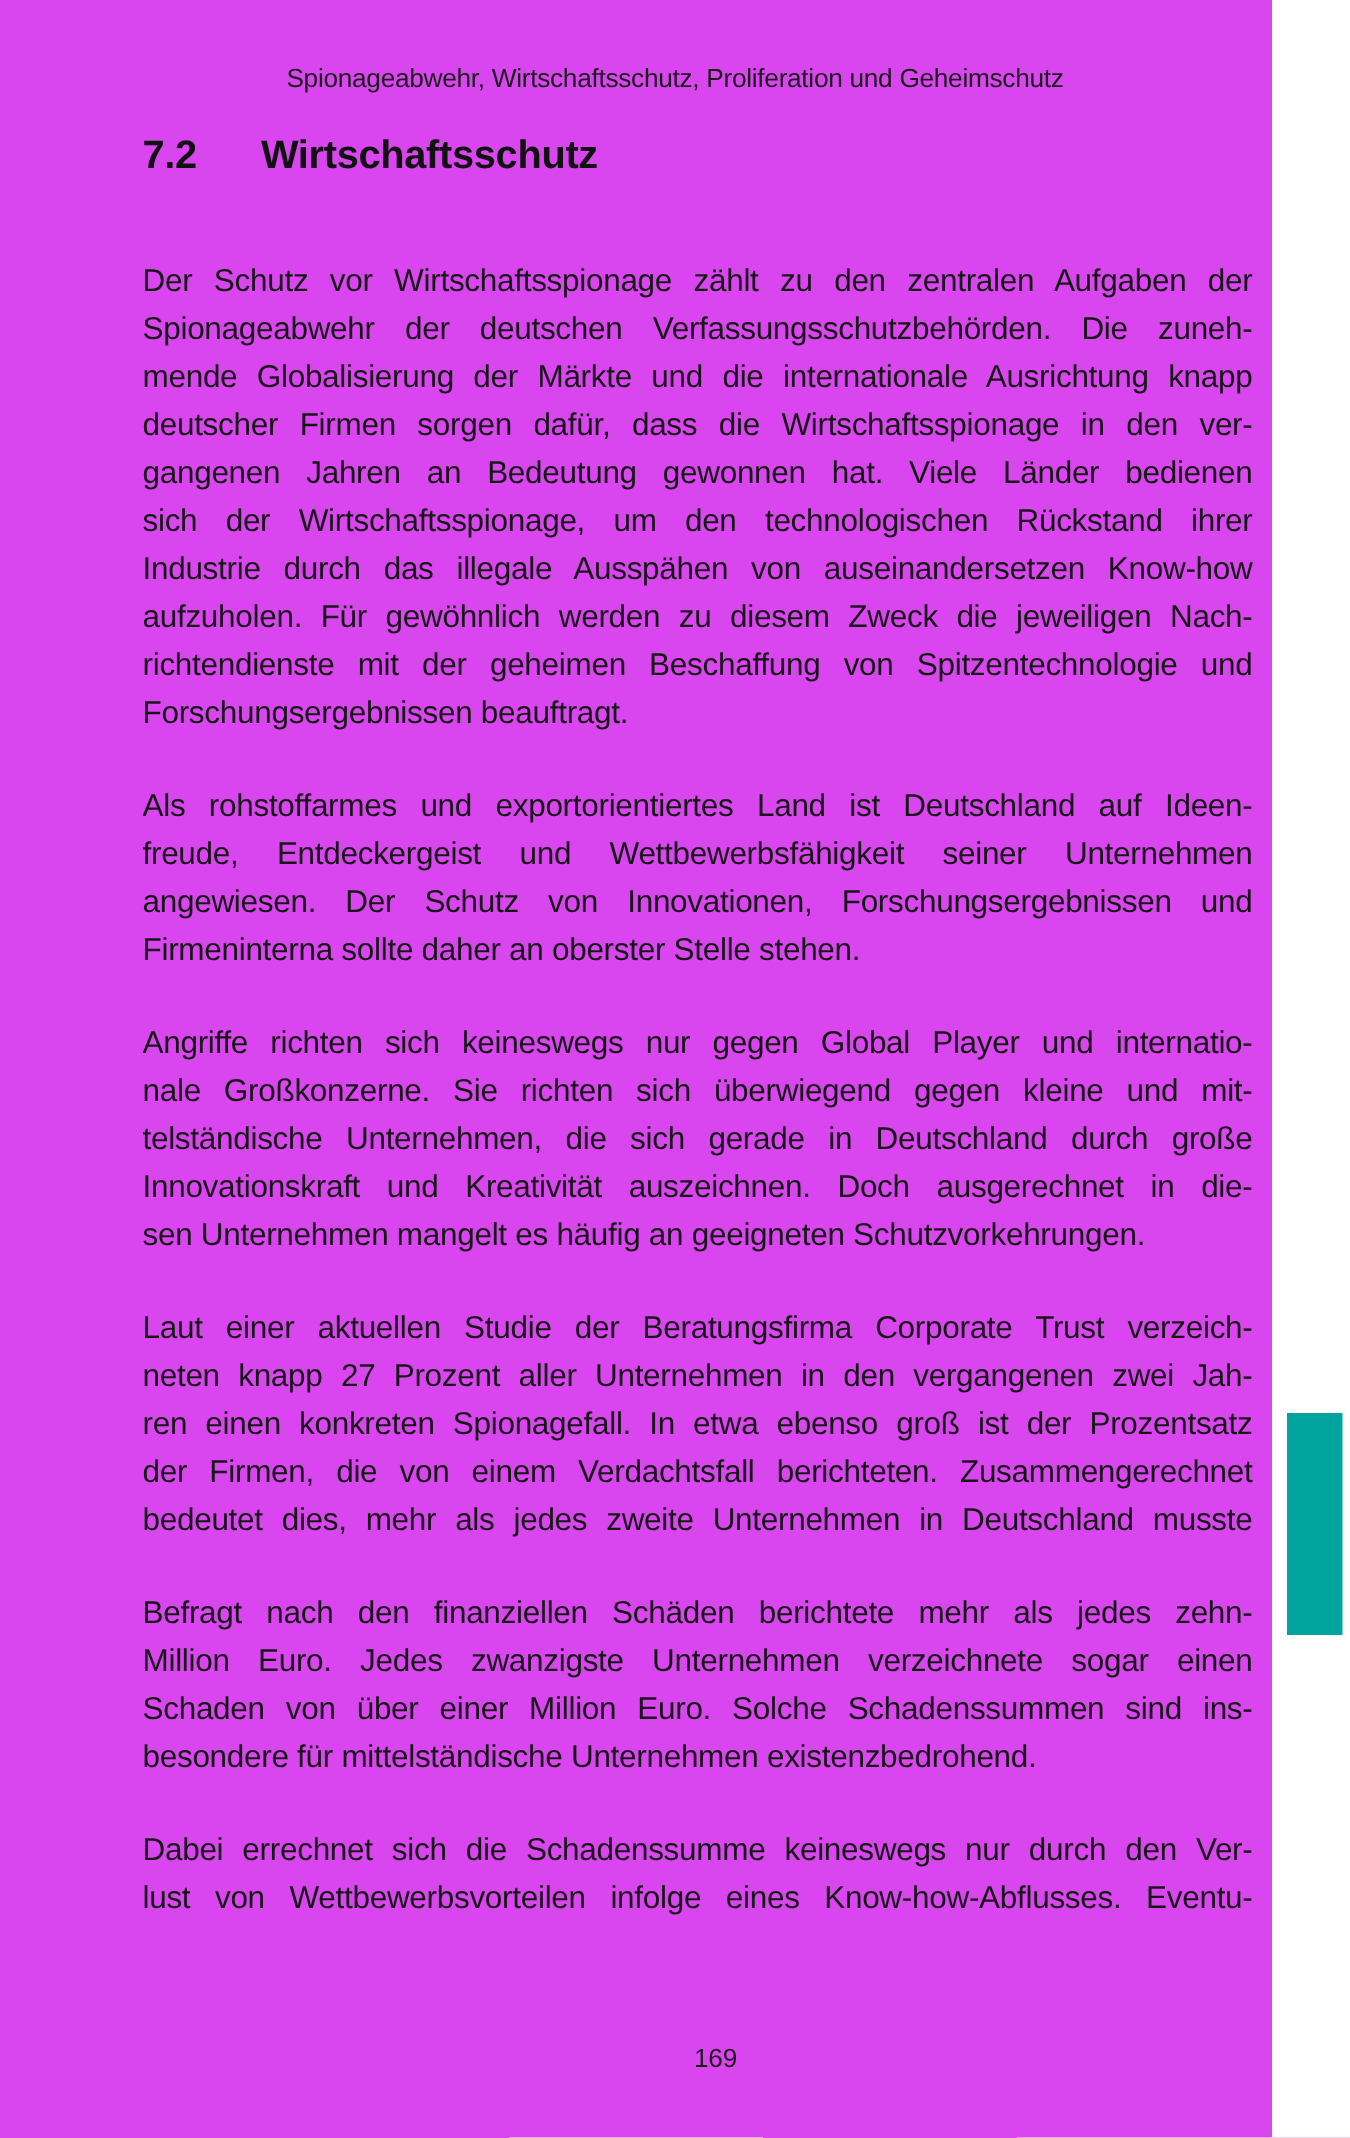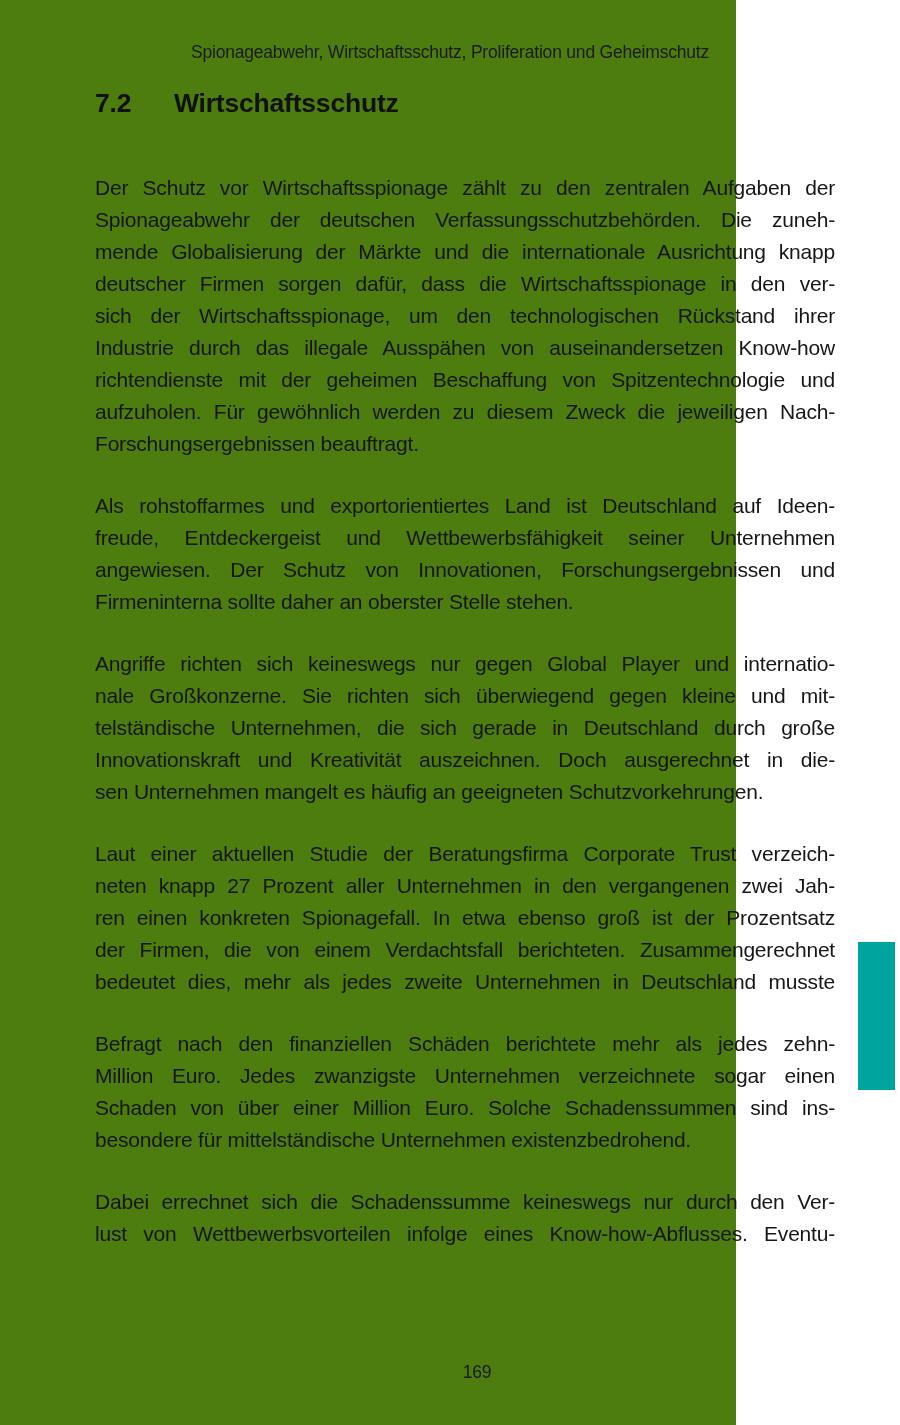--- a/index.html
+++ b/index.html
@@ -3,23 +3,23 @@
 <meta charset="utf-8">
 <style>
   html, body {
     margin: 0;
     padding: 0;
     background: #ffffff;
     overflow: hidden;
   }
   .page {
     position: relative;
-    width: 736px;
+    width: 848px;
     height: 1425px;
-    background: #4d7c0f;
+    background: #d946ef;
     font-family: "Liberation Sans", sans-serif;
     color: #1b1b1b;
   }
   .running-header {
     position: absolute;
     top: 40px;
     left: 0;
     width: 900px;
     text-align: center;
     font-size: 17.5px;
@@ -93,24 +93,25 @@
   <div class="section-heading">
     <span class="sec-num">7.2</span><span class="sec-title">Wirtschaftsschutz</span>
   </div>
 
   <div class="content" id="content">
       <div class="paragraph">
         <div class="line just">Der Schutz vor Wirtschaftsspionage zählt zu den zentralen Aufgaben der</div>
         <div class="line just">Spionageabwehr der deutschen Verfassungsschutzbehörden. Die zuneh-</div>
         <div class="line just">mende Globalisierung der Märkte und die internationale Ausrichtung knapp</div>
         <div class="line just">deutscher Firmen sorgen dafür, dass die Wirtschaftsspionage in den ver-</div>
+        <div class="line just">gangenen Jahren an Bedeutung gewonnen hat. Viele Länder bedienen</div>
         <div class="line just">sich der Wirtschaftsspionage, um den technologischen Rückstand ihrer</div>
         <div class="line just">Industrie durch das illegale Ausspähen von auseinandersetzen Know-how</div>
+        <div class="line just">aufzuholen. Für gewöhnlich werden zu diesem Zweck die jeweiligen Nach-</div>
         <div class="line just">richtendienste mit der geheimen Beschaffung von Spitzentechnologie und</div>
-        <div class="line just">aufzuholen. Für gewöhnlich werden zu diesem Zweck die jeweiligen Nach-</div>
         <div class="line">Forschungsergebnissen beauftragt.</div>
       </div>
       <div class="paragraph">
         <div class="line just">Als rohstoffarmes und exportorientiertes Land ist Deutschland auf Ideen-</div>
         <div class="line just">freude, Entdeckergeist und Wettbewerbsfähigkeit seiner Unternehmen</div>
         <div class="line just">angewiesen. Der Schutz von Innovationen, Forschungsergebnissen und</div>
         <div class="line">Firmeninterna sollte daher an oberster Stelle stehen.</div>
       </div>
       <div class="paragraph">
         <div class="line just">Angriffe richten sich keineswegs nur gegen Global Player und internatio-</div>

